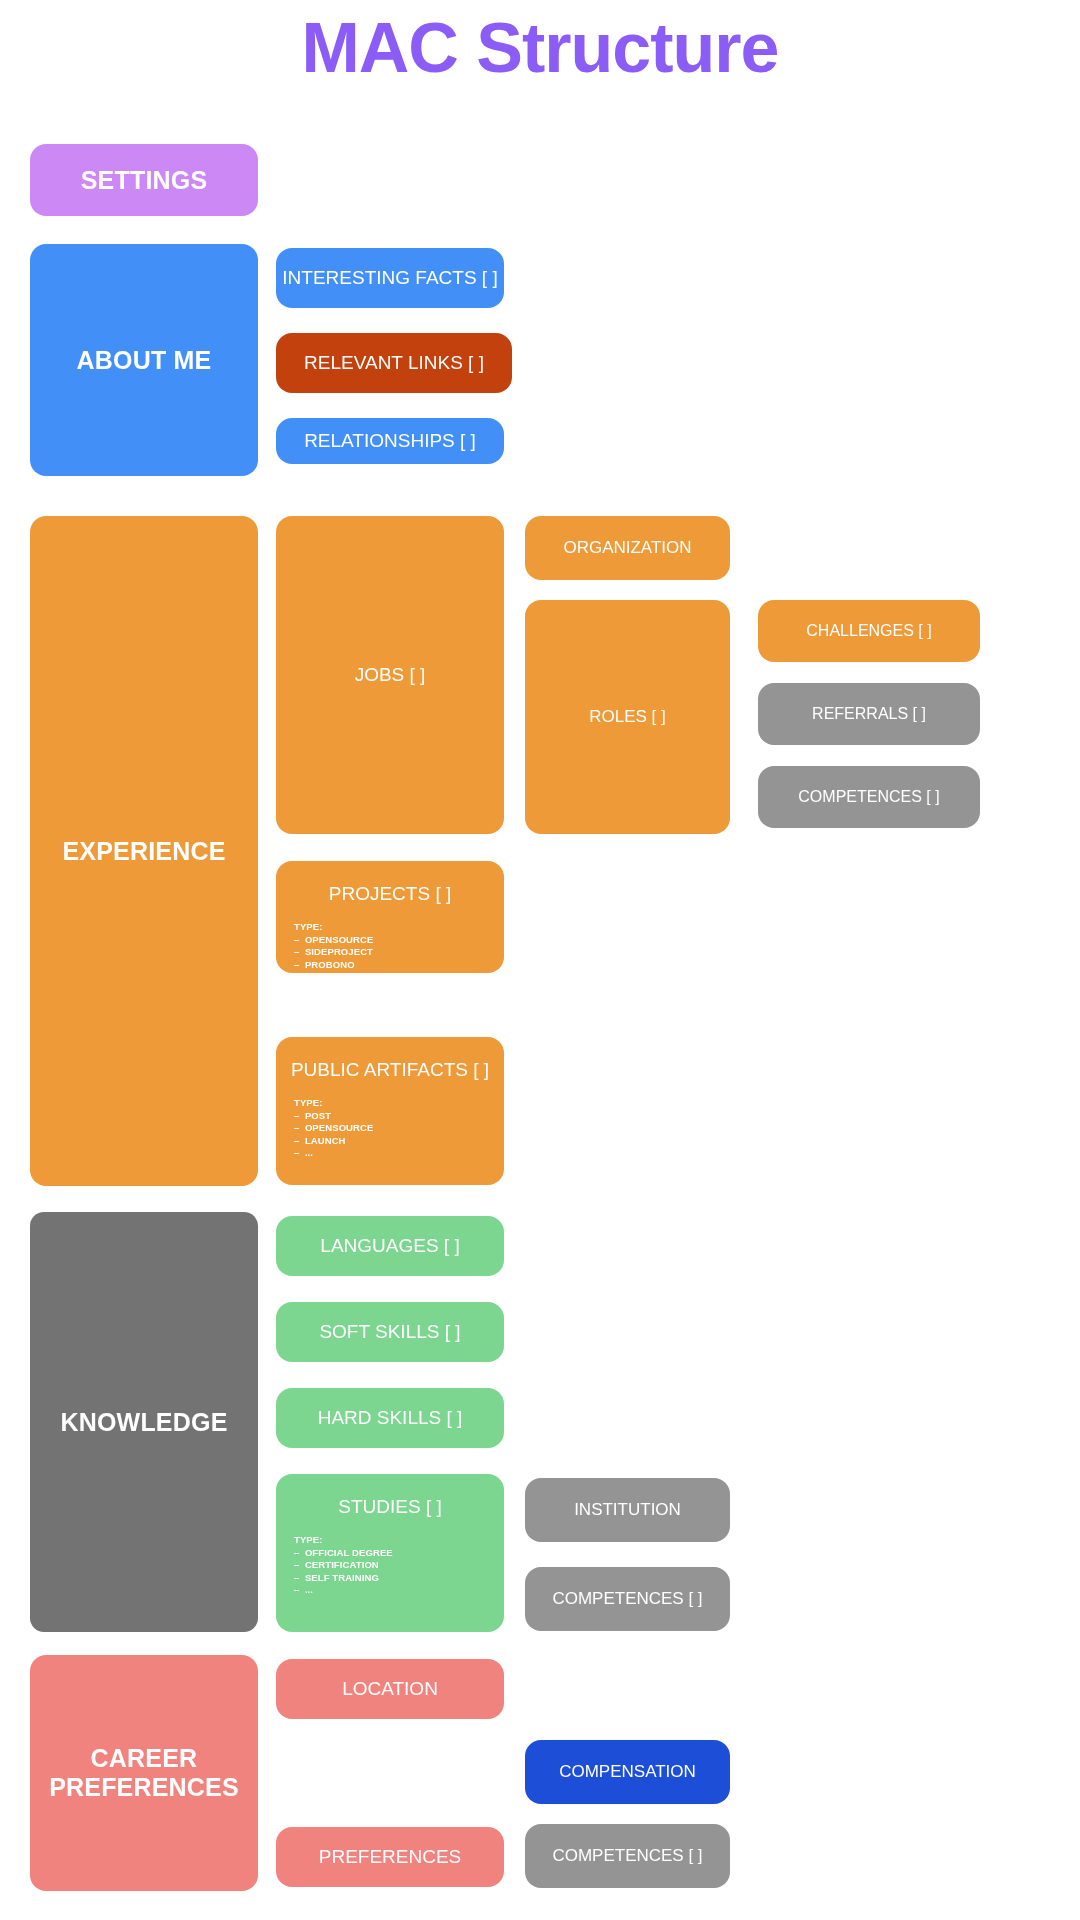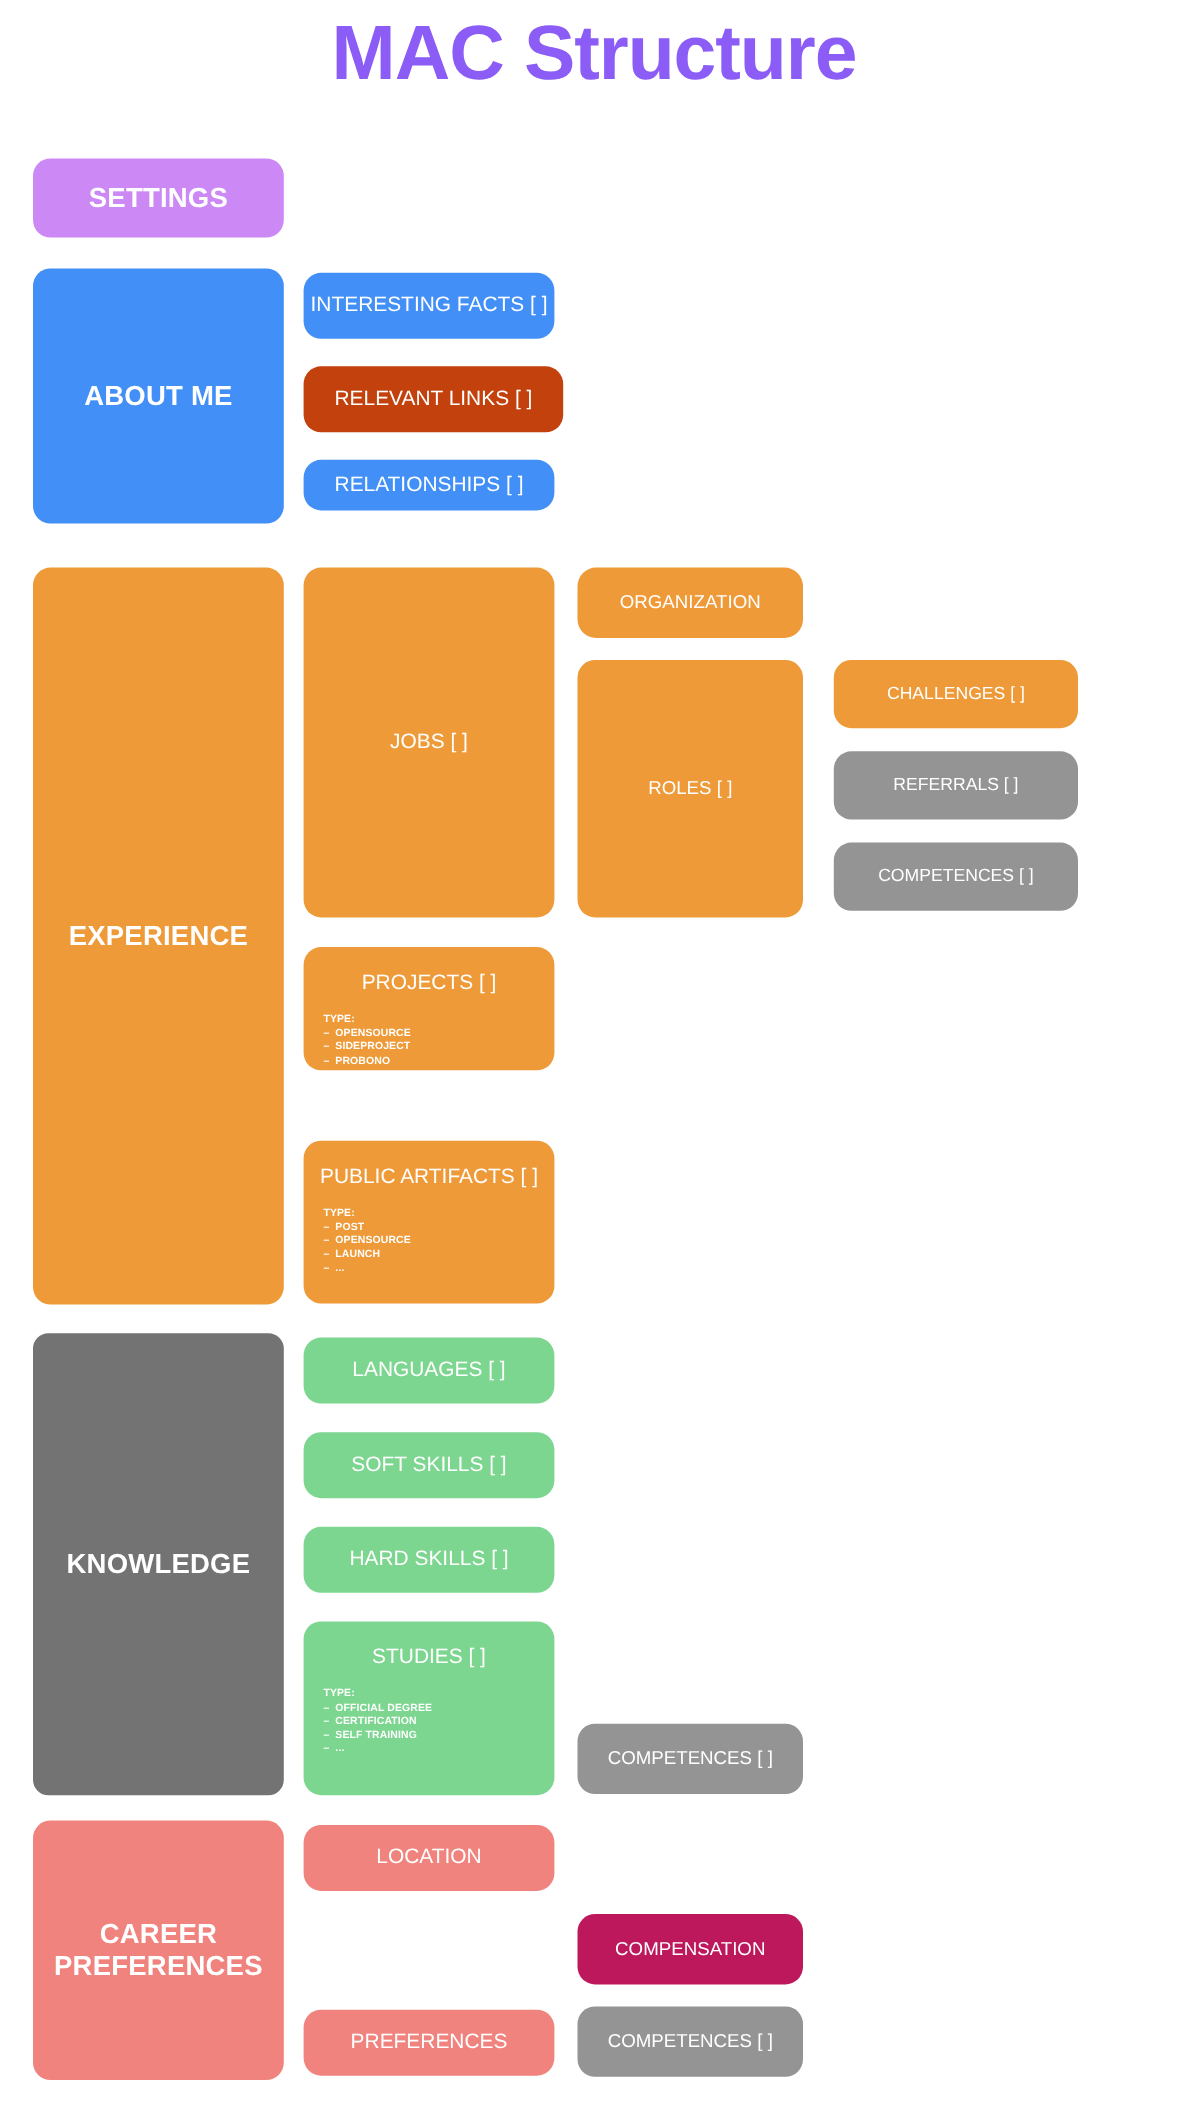--- a/index.html
+++ b/index.html
@@ -118,21 +118,21 @@
   </div>
 
   <div class="node lvl1" style="left:30px; top:516px; width:228px; height:670px; background:#ee9a38;">
     <span class="label">EXPERIENCE</span>
   </div>
 
   <div class="node lvl2" style="left:276px; top:516px; width:228px; height:318px; background:#ee9a38;">
     <span class="label">JOBS [ ]</span>
   </div>
 
-  <div class="node lvl3" style="left:525px; top:516px; width:205px; height:64px; background:#ee9a38;border-radius:17px;">
+  <div class="node lvl3" style="left:525px; top:516px; width:205px; height:64px; background:#ee9a38;">
     <span class="label">ORGANIZATION</span>
   </div>
 
   <div class="node lvl3" style="left:525px; top:600px; width:205px; height:234px; background:#ee9a38;">
     <span class="label">ROLES [ ]</span>
   </div>
 
   <div class="node lvl4" style="left:758px; top:600px; width:222px; height:62px; background:#ee9a38;">
     <span class="label">CHALLENGES [ ]</span>
   </div>
@@ -182,34 +182,37 @@
     <span class="label">STUDIES [ ]</span>
     <div class="typelist">
       <span class="t-head">TYPE:</span>
       <span class="t-item">OFFICIAL DEGREE</span>
       <span class="t-item">CERTIFICATION</span>
       <span class="t-item">SELF TRAINING</span>
       <span class="t-item">...</span>
     </div>
   </div>
 
+  <div class="node lvl3" style="left:525px; top:1478px; width:205px; height:64px; background:#949494;">
+    <span class="label">INSTITUTION</span>
+  </div>
   <div class="node lvl3" style="left:525px; top:1567px; width:205px; height:64px; background:#949494;">
     <span class="label">COMPETENCES [ ]</span>
   </div>
 
   <div class="node lvl1" style="left:30px; top:1655px; width:228px; height:236px; background:#f0837e;">
     <span class="label">CAREER</span>
     <span class="label">PREFERENCES</span>
   </div>
   <div class="node lvl2" style="left:276px; top:1659px; width:228px; height:60px; background:#f0837e;">
     <span class="label">LOCATION</span>
   </div>
   <div class="node lvl2" style="left:276px; top:1827px; width:228px; height:60px; background:#f0837e;">
     <span class="label">PREFERENCES</span>
   </div>
-  <div class="node lvl3" style="left:525px; top:1740px; width:205px; height:64px; background:#be185d;">
+  <div class="node lvl3" style="left:525px; top:1740px; width:205px; height:64px; background:#1d4ed8;">
     <span class="label">COMPENSATION</span>
   </div>
   <div class="node lvl3" style="left:525px; top:1824px; width:205px; height:64px; background:#949494;">
     <span class="label">COMPETENCES [ ]</span>
   </div>
 
 </div>
 
 </body></html>

